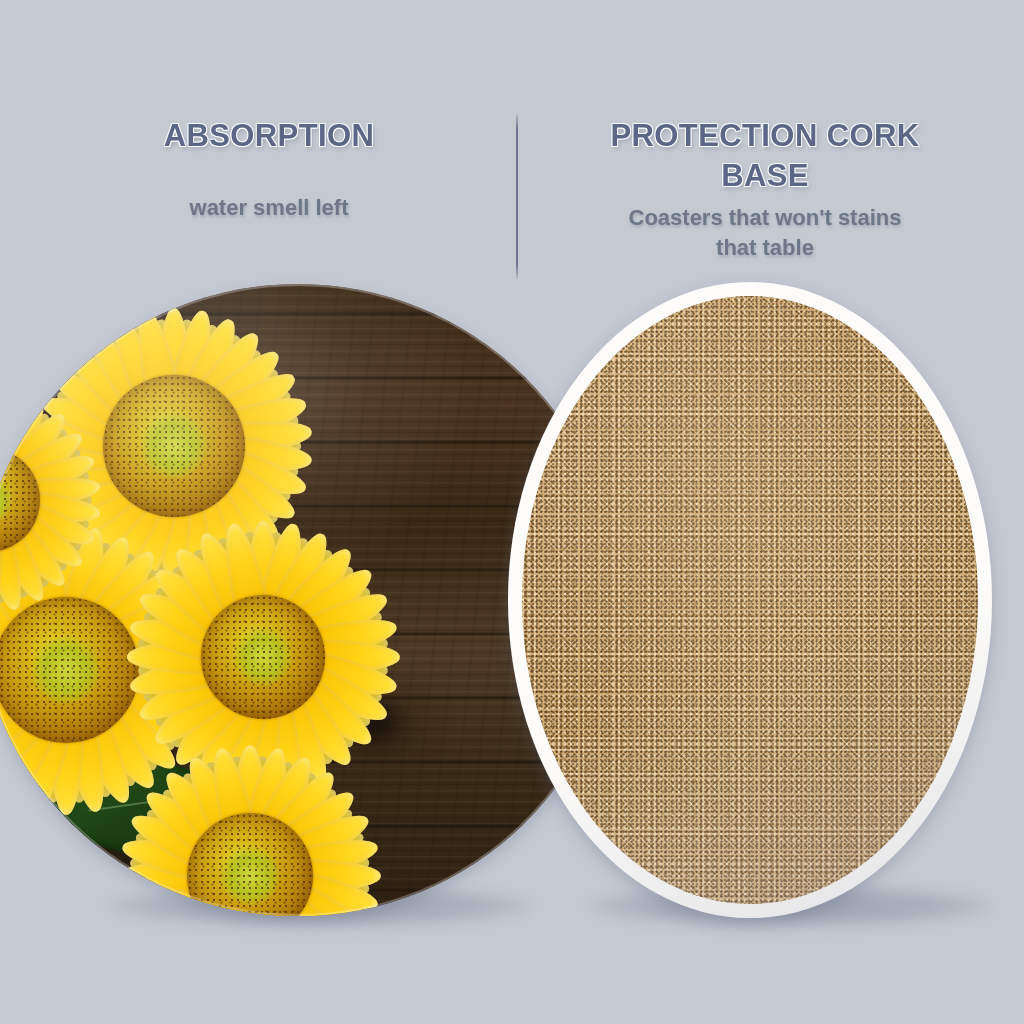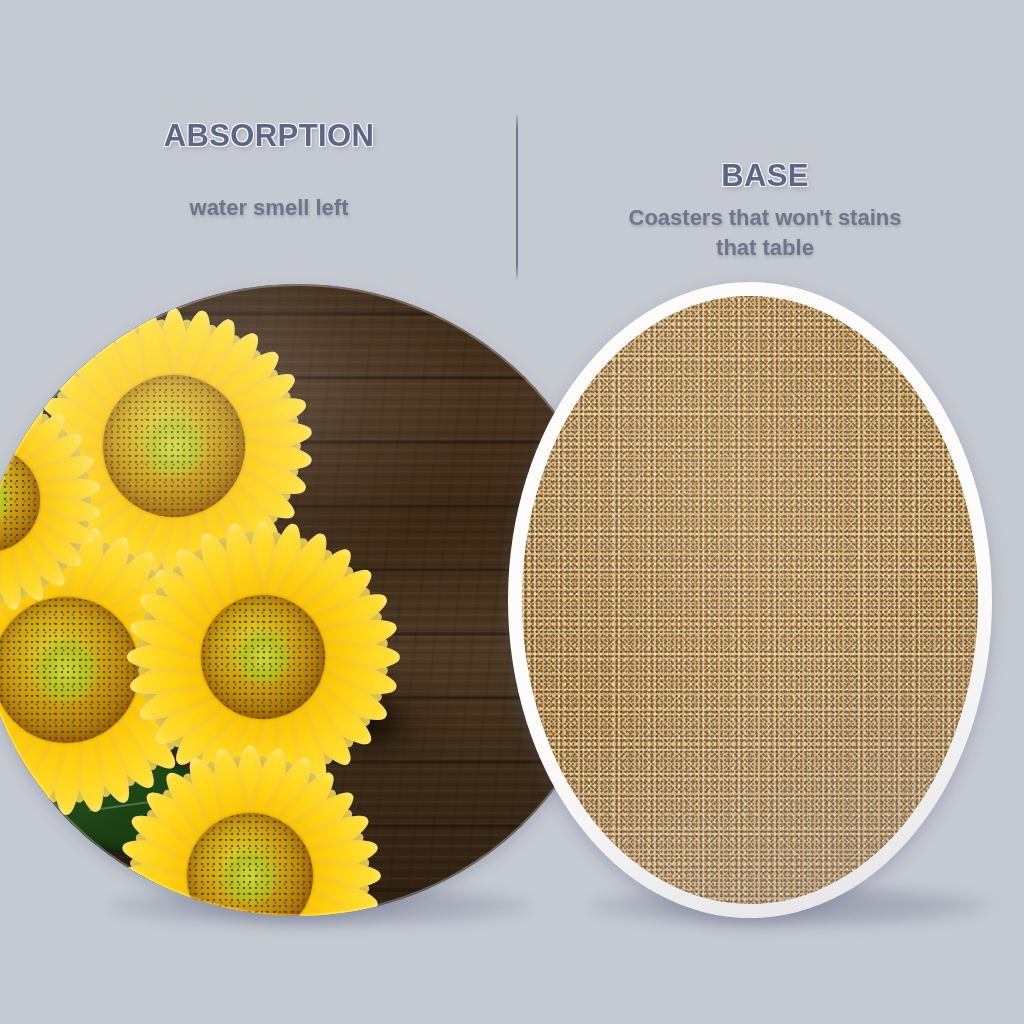--- a/index.html
+++ b/index.html
@@ -313,21 +313,21 @@
       <p class="feature-sub">
         <br>
         <span>water smell left</span>
       </p>
     </div>
 
     <div class="divider"></div>
 
     <div class="feature feature-right">
       <h2 class="feature-title">
-        <br>
+        <span>PROTECTION CORK</span><br>
         <span>BASE</span>
       </h2>
       <p class="feature-sub">
         <span>Coasters that won't stains</span><br>
         <span>that table</span>
       </p>
     </div>
   </div>
 
   <div class="coasters">

